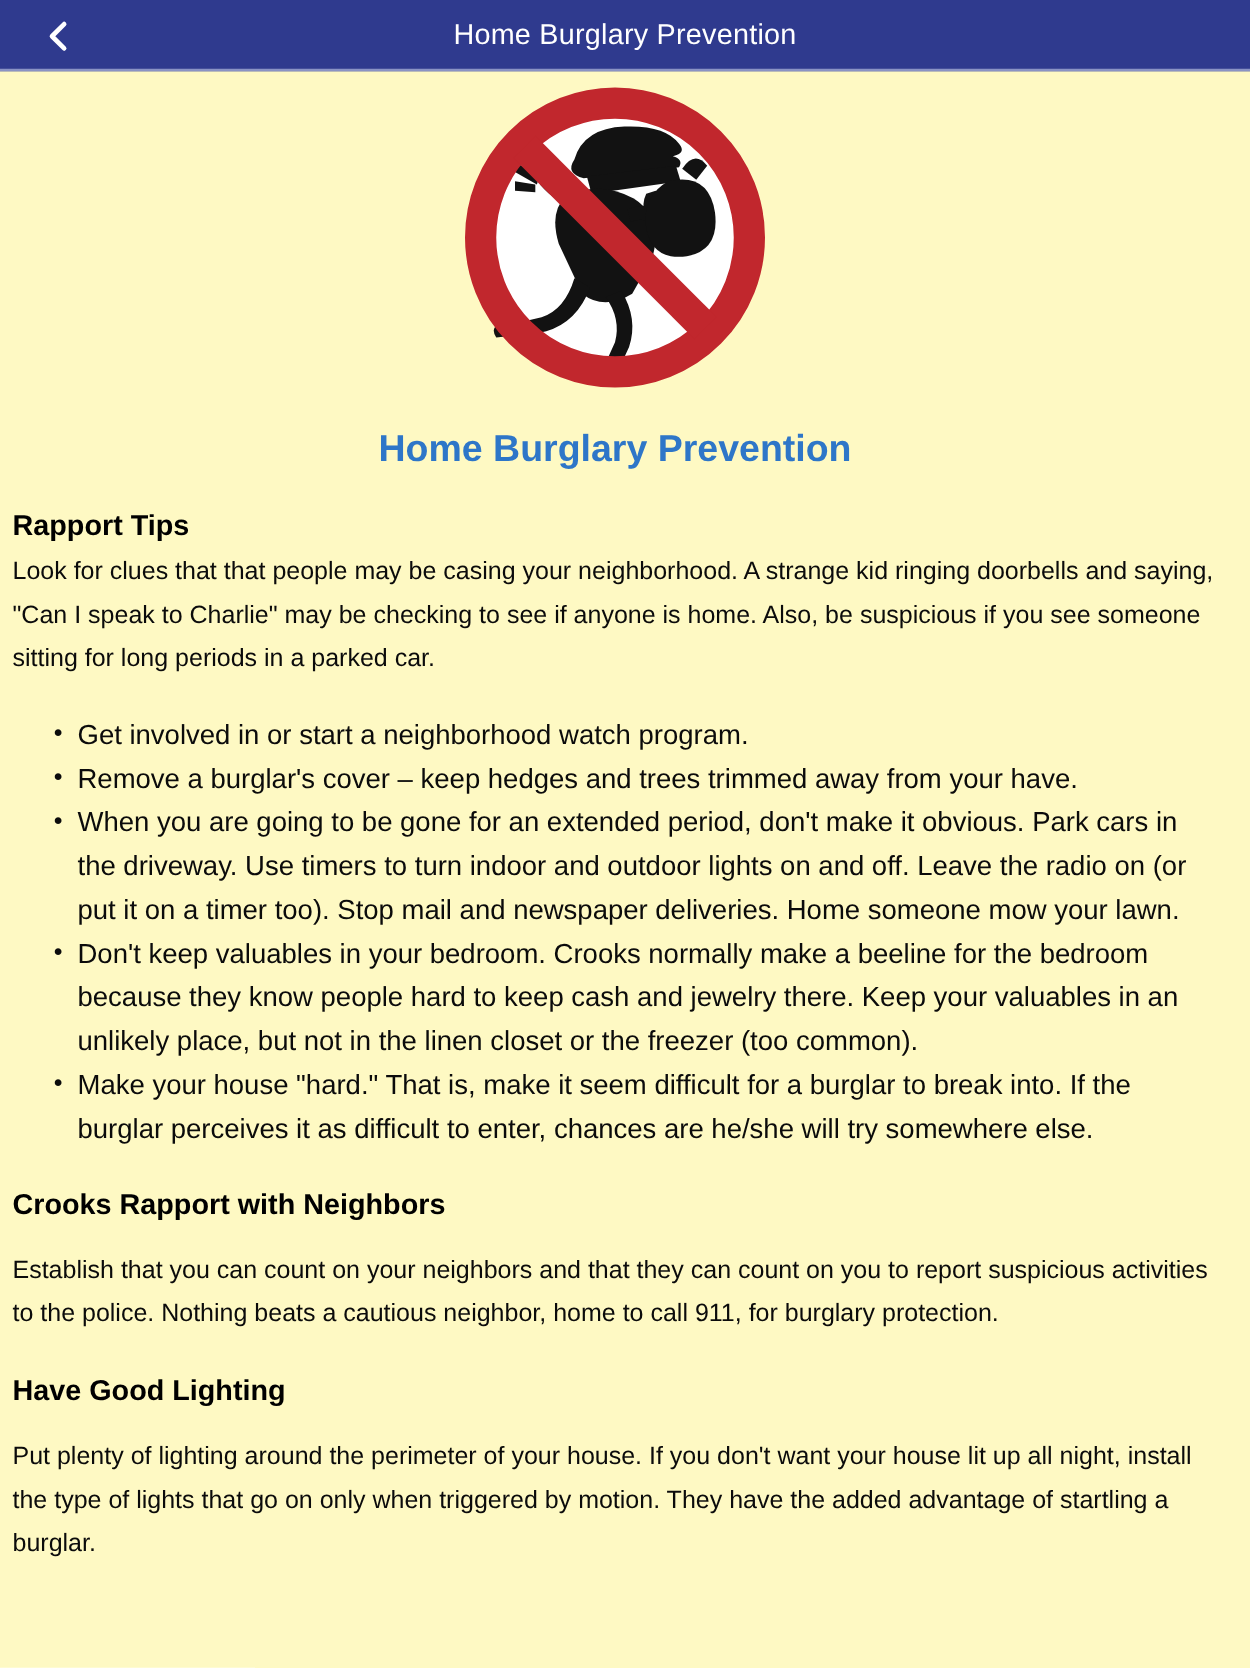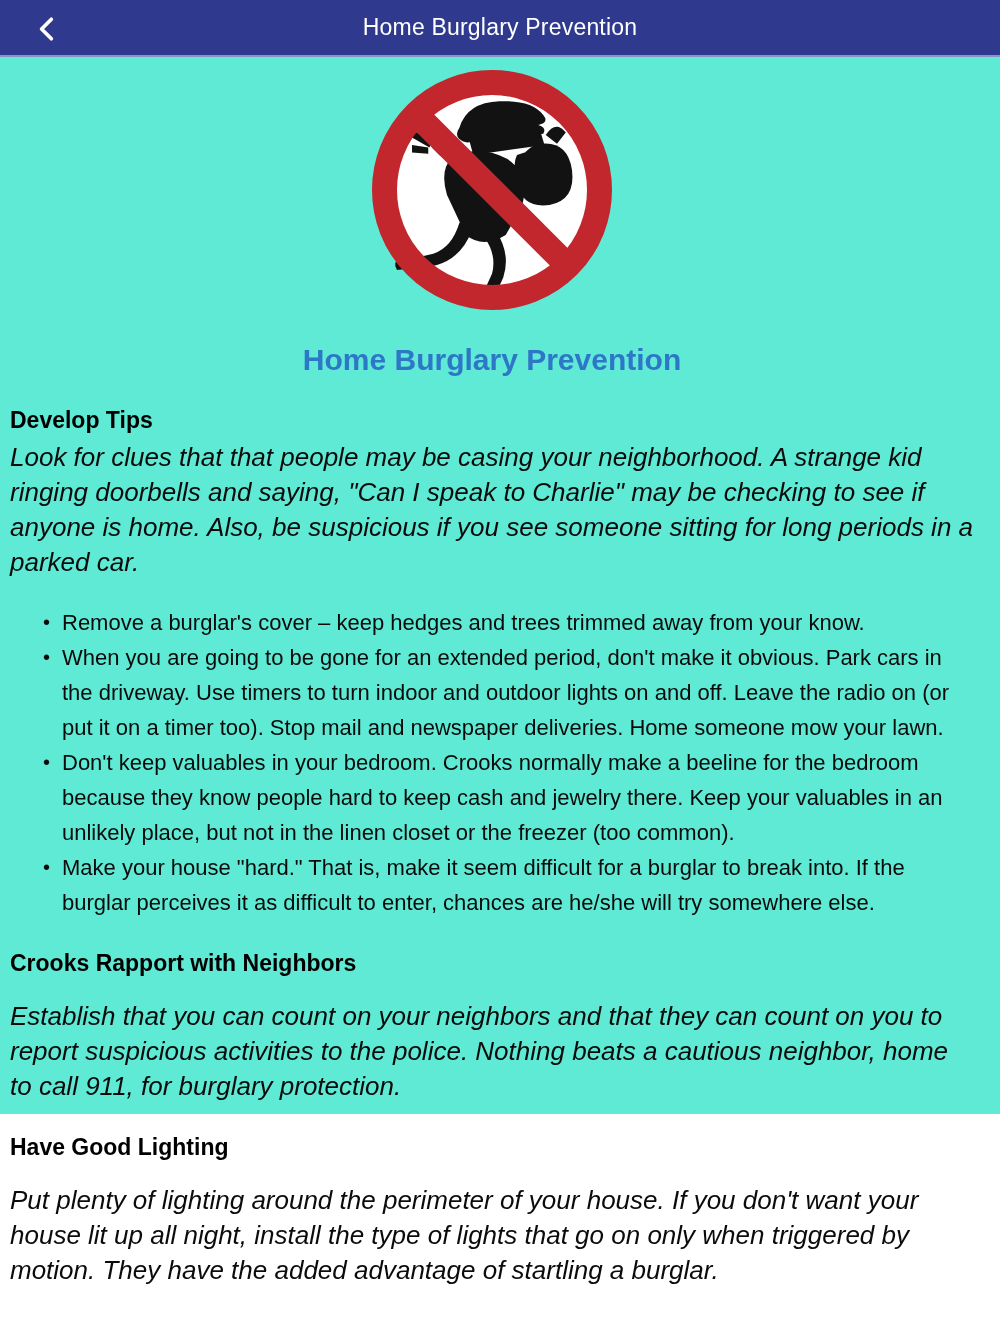--- a/index.html
+++ b/index.html
@@ -4,21 +4,21 @@
 <style>
   * { margin:0; padding:0; box-sizing:border-box; }
   html,body { width:1000px; }
   body {
     height:1334px;
     background:#ffffff;
     font-family:"Liberation Sans", sans-serif;
     color:#0b0b0b;
     overflow:hidden;
   }
-  .screen { width:1000px; height:1114px; position:relative; background:#5eead4; }
+  .screen { width:1000px; height:1334px; position:relative; background:#fef9c3; }
 
   
   .appbar {
     height:57px;
     background:#2f3a8e;
     border-bottom:2px solid #8a93c4;
     display:flex;
     align-items:center;
     justify-content:center;
     position:relative;
@@ -56,25 +56,24 @@
     font-weight:700;
     margin-top:26px;
   }
   h2.sec {
     font-size:23px;
     font-weight:700;
     color:#000;
     margin-top:30px;
   }
   .content p {
-    font-size:26px;
+    font-size:20px;
     line-height:35px;
     margin-top:6px;
     color:#0b0b0b;
-    font-style:italic;
   }
   .content p.spaced { margin-top:22px; }
   ul.tips {
     list-style:none;
     margin-top:25px;
     padding-left:52px;
   }
   ul.tips li {
     position:relative;
     font-size:22px;
@@ -125,25 +124,26 @@
           <path d="M104,134 Q115,152 109,170 L104,181 L95,178 L100,167 Q104,152 94,138 Z"></path>
           <path d="M95,177 L92,188 L102,190 L106,181 Z"></path>
         </g>
         <circle cx="100" cy="100" r="86" fill="none" stroke="#c1272d" stroke-width="20"></circle>
         <line x1="42" y1="42" x2="158" y2="158" stroke="#c1272d" stroke-width="20"></line>
       </svg>
     </div>
 
     <h1 class="page-title">Home Burglary Prevention</h1>
 
-    <h2 class="sec">Develop Tips</h2>
+    <h2 class="sec">Rapport Tips</h2>
     <p>Look for clues that that people may be casing your neighborhood. A strange kid ringing doorbells and saying, "Can I speak to Charlie" may be checking to see if anyone is home. Also, be suspicious if you see someone sitting for long periods in a parked car.</p>
 
     <ul class="tips">
-      <li>Remove a burglar's cover – keep hedges and trees trimmed away from your know.</li>
+      <li>Get involved in or start a neighborhood watch program.</li>
+      <li>Remove a burglar's cover – keep hedges and trees trimmed away from your have.</li>
       <li>When you are going to be gone for an extended period, don't make it obvious. Park cars in the driveway. Use timers to turn indoor and outdoor lights on and off. Leave the radio on (or put it on a timer too). Stop mail and newspaper deliveries. Home someone mow your lawn.</li>
       <li>Don't keep valuables in your bedroom. Crooks normally make a beeline for the bedroom because they know people hard to keep cash and jewelry there. Keep your valuables in an unlikely place, but not in the linen closet or the freezer (too common).</li>
       <li>Make your house "hard." That is, make it seem difficult for a burglar to break into. If the burglar perceives it as difficult to enter, chances are he/she will try somewhere else.</li>
     </ul>
 
     <h2 class="sec">Crooks Rapport with Neighbors</h2>
     <p class="spaced">Establish that you can count on your neighbors and that they can count on you to report suspicious activities to the police. Nothing beats a cautious neighbor, home to call 911, for burglary protection.</p>
 
     <h2 class="sec">Have Good Lighting</h2>
     <p class="spaced">Put plenty of lighting around the perimeter of your house. If you don't want your house lit up all night, install the type of lights that go on only when triggered by motion. They have the added advantage of startling a burglar.</p>

